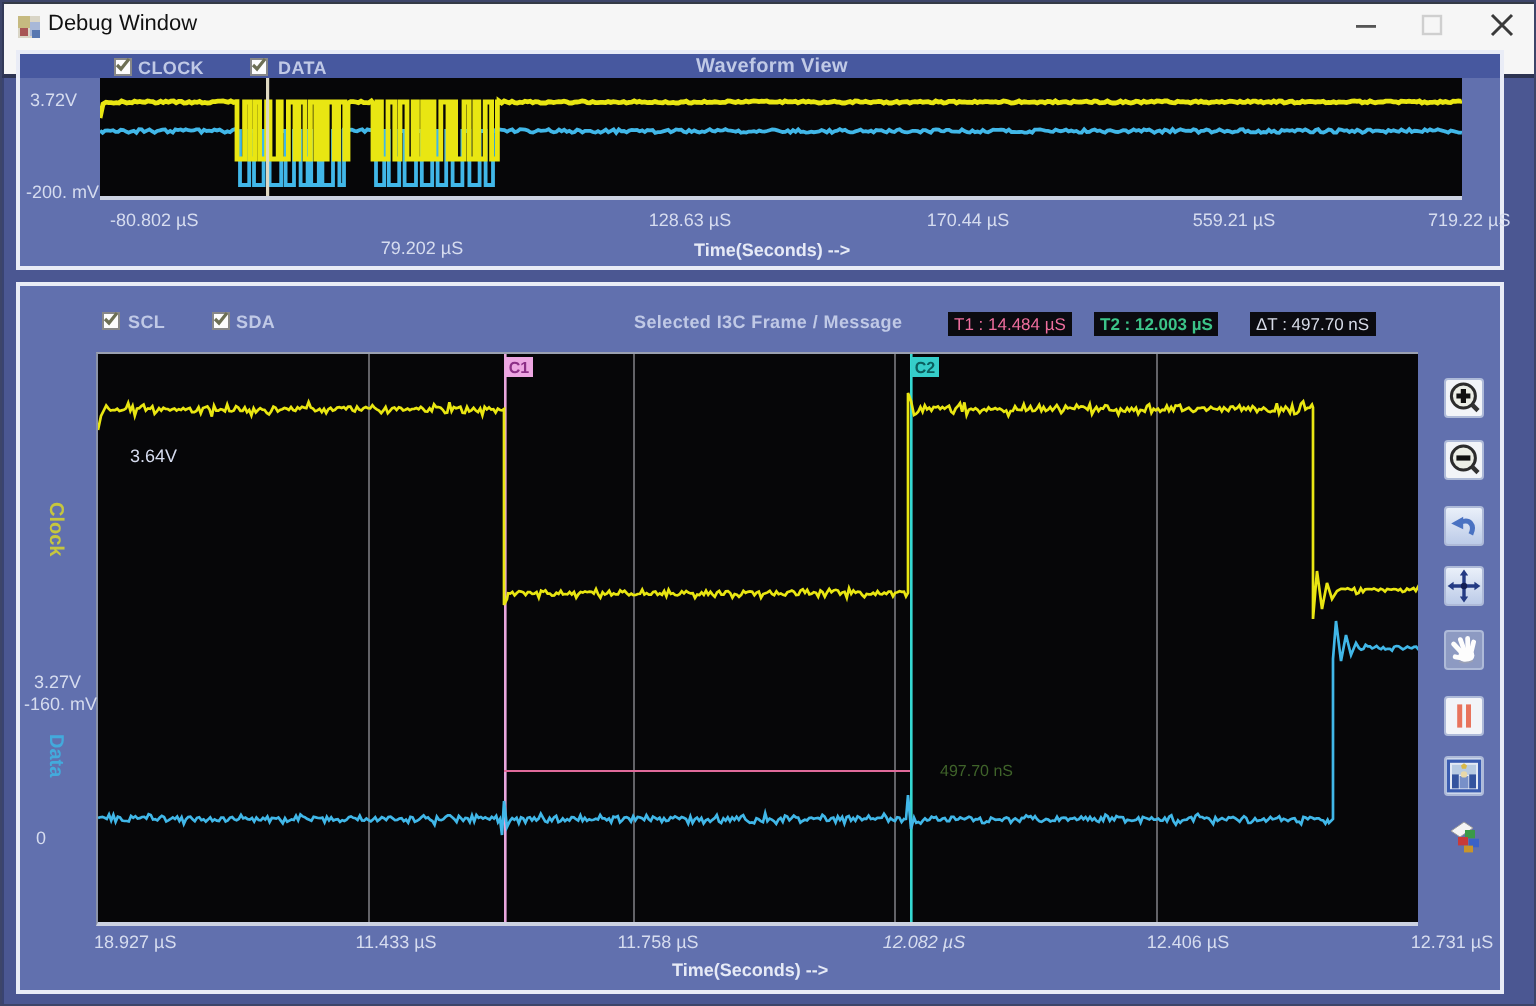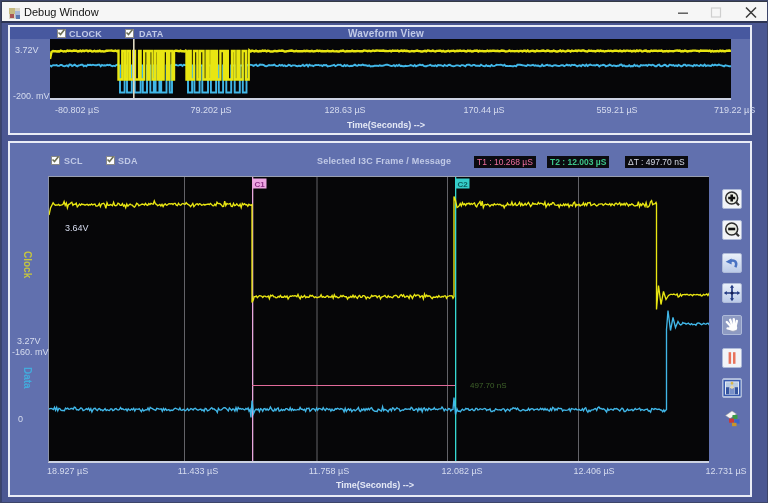--- a/index.html
+++ b/index.html
@@ -1,17 +1,17 @@
 <!DOCTYPE html>
 <html><head><meta charset="utf-8"><style>
 * { margin:0; padding:0; box-sizing:border-box; }
 html,body { width:768px; height:503px; }
 body { font-family:"Liberation Sans", sans-serif; background:#4b5792; overflow:hidden; position:relative; }
 #frame { position:absolute; left:0; top:0; width:768px; height:503px; box-shadow:inset 0 0 0 1px #3d4569, inset 2px 0 0 0 rgba(45,53,92,0.6); pointer-events:none; z-index:50; }
-#titlebar { position:absolute; left:0; top:0; width:768px; height:23px; background:#f6f6f6; border-top:2px solid #343a46; border-left:2px solid #3a4050; border-right:1px solid #9aa0ad; border-bottom:2px solid #2d3452; }
+#titlebar { position:absolute; left:0; top:0; width:768px; height:39px; background:#f6f6f6; border-top:2px solid #343a46; border-left:2px solid #3a4050; border-right:1px solid #9aa0ad; border-bottom:2px solid #2d3452; }
 #title { position:absolute; left:22px; top:4px; font-size:11px; color:#111; }
 #panelT { position:absolute; left:8px; top:25px; width:744px; height:110px; background:#6170ae; border:2px solid #e9ecf6; }
 #panelB { position:absolute; left:8px; top:141px; width:744px; height:356px; background:#6170ae; border:2px solid #e9ecf6; }
 #strip { position:absolute; left:0; top:0; width:740px; height:12px; background:#47589f; }
 #plotT { position:absolute; left:50px; top:39px; background:#060608; border-bottom:2px solid #ccd2e2; }
 #plotB { position:absolute; left:48px; top:176px; background:#060608; border-top:1px solid #9aa0b0; border-left:1px solid #8a92a8; border-bottom:2px solid #ccd2e2; }
 .cb { position:absolute; width:9px; height:9px; background:#fdfdfd; border:1px solid #888; }
 .cb svg { position:absolute; left:-1px; top:-2px; }
 .lbl { color:#c0c9e6; font-size:9px; font-weight:bold; letter-spacing:0.2px; position:absolute; white-space:nowrap; }
 .axlbl { position:absolute; font-size:9px; color:#d6dcef; white-space:nowrap; }
@@ -59,42 +59,42 @@
  </div>
 </div>
 <svg id="plotT" width="681" height="61" xmlns="http://www.w3.org/2000/svg">
 <path d="M0.0,26.3 L1.3,27.4 L2.6,26.3 L3.9,26.2 L5.2,26.4 L6.5,26.1 L7.8,26.9 L9.1,26.9 L10.4,25.9 L11.7,26.0 L13.0,26.8 L14.3,27.3 L15.6,26.8 L16.9,26.4 L18.2,27.4 L19.5,25.6 L20.8,25.7 L22.1,27.0 L23.4,26.3 L24.7,25.7 L26.0,26.6 L27.3,27.4 L28.6,26.5 L29.9,26.2 L31.2,25.8 L32.5,25.7 L33.8,27.2 L35.1,26.5 L36.4,27.3 L37.7,25.7 L39.0,26.0 L40.3,25.7 L41.6,26.3 L42.9,25.7 L44.2,26.1 L45.5,26.3 L46.8,26.2 L48.1,25.7 L49.4,25.7 L50.7,27.3 L52.0,25.9 L53.3,26.5 L54.6,26.3 L55.9,26.6 L57.2,25.8 L58.5,26.2 L59.8,25.8 L61.1,26.6 L62.4,27.3 L63.7,26.7 L65.0,27.1 L66.3,26.0 L67.6,25.6 L68.9,26.6 L70.0,26.5 L70.0,26.5 L70.0,53.5 L74.6,53.5 L74.6,53.5 L74.6,26.5 L77.0,26.5 L77.0,26.5 L77.0,53.5 L81.8,53.5 L81.8,53.5 L81.8,26.5 L84.8,26.5 L84.8,26.5 L84.8,53.5 L90.6,53.5 L90.6,53.5 L90.6,26.5 L92.8,26.5 L92.8,26.5 L92.8,53.5 L97.0,53.5 L97.0,53.5 L97.0,26.5 L100.3,26.5 L100.3,26.5 L100.3,53.5 L103.8,53.5 L103.8,53.5 L103.8,26.5 L105.6,26.5 L105.6,26.5 L105.6,53.5 L109.4,53.5 L109.4,53.5 L109.4,26.5 L111.2,26.5 L111.2,26.5 L111.2,53.5 L116.5,53.5 L116.5,53.5 L116.5,26.5 L119.7,26.5 L119.7,26.5 L119.7,53.5 L122.0,53.5 L122.0,26.5 L122.0,25.8 L123.3,25.7 L124.6,26.0 L125.9,25.8 L127.2,26.4 L128.5,26.6 L129.8,26.0 L131.1,25.7 L132.4,26.9 L133.7,25.7 L135.0,26.0 L136.3,26.1 L137.6,26.3 L138.0,25.8 L138.0,26.5 L138.0,53.5 L142.1,53.5 L142.1,53.5 L142.1,26.5 L144.4,26.5 L144.4,26.5 L144.4,53.5 L149.6,53.5 L149.6,53.5 L149.6,26.5 L152.3,26.5 L152.3,26.5 L152.3,53.5 L158.0,53.5 L158.0,53.5 L158.0,26.5 L160.9,26.5 L160.9,26.5 L160.9,53.5 L166.1,53.5 L166.1,53.5 L166.1,26.5 L168.8,26.5 L168.8,26.5 L168.8,53.5 L173.1,53.5 L173.1,53.5 L173.1,26.5 L176.3,26.5 L176.3,26.5 L176.3,53.5 L181.2,53.5 L181.2,53.5 L181.2,26.5 L184.7,26.5 L184.7,26.5 L184.7,53.5 L189.8,53.5 L189.8,53.5 L189.8,26.5 L192.8,26.5 L192.8,26.5 L192.8,53.5 L196.5,53.5 L196.5,53.5 L196.5,26.5 L197.0,26.5 L197.0,26.5 L197.0,26.3 L198.3,25.8 L199.6,25.7 L200.9,25.9 L202.2,26.1 L203.5,26.8 L204.8,26.1 L206.1,25.7 L207.4,27.0 L208.7,26.6 L210.0,25.6 L211.3,25.7 L212.6,25.8 L213.9,26.2 L215.2,27.1 L216.5,27.3 L217.8,26.7 L219.1,26.0 L220.4,26.4 L221.7,26.3 L223.0,26.2 L224.3,25.6 L225.6,26.7 L226.9,27.1 L228.2,26.9 L229.5,25.8 L230.8,26.6 L232.1,25.9 L233.4,26.9 L234.7,26.4 L236.0,27.3 L237.3,27.0 L238.6,25.8 L239.9,26.2 L241.2,27.2 L242.5,26.4 L243.8,26.4 L245.1,26.4 L246.4,27.0 L247.7,27.3 L249.0,26.6 L250.3,27.3 L251.6,26.7 L252.9,25.8 L254.2,27.1 L255.5,26.4 L256.8,25.7 L258.1,27.4 L259.4,25.7 L260.7,26.6 L262.0,26.5 L263.3,27.2 L264.6,26.3 L265.9,26.0 L267.2,26.1 L268.5,26.0 L269.8,26.6 L271.1,26.2 L272.4,27.0 L273.7,26.0 L275.0,26.2 L276.3,26.0 L277.6,27.4 L278.9,27.1 L280.2,27.1 L281.5,26.7 L282.8,26.3 L284.1,25.9 L285.4,27.1 L286.7,26.5 L288.0,25.7 L289.3,25.9 L290.6,25.8 L291.9,26.9 L293.2,27.2 L294.5,26.0 L295.8,27.0 L297.1,26.2 L298.4,26.8 L299.7,27.2 L301.0,26.7 L302.3,27.0 L303.6,26.3 L304.9,25.6 L306.2,26.5 L307.5,26.7 L308.8,25.9 L310.1,26.3 L311.4,26.2 L312.7,25.6 L314.0,26.2 L315.3,26.3 L316.6,26.5 L317.9,26.9 L319.2,26.3 L320.5,27.4 L321.8,27.1 L323.1,27.3 L324.4,26.8 L325.7,26.8 L327.0,26.6 L328.3,27.0 L329.6,26.3 L330.9,26.7 L332.2,26.8 L333.5,26.5 L334.8,26.1 L336.1,25.7 L337.4,25.8 L338.7,26.2 L340.0,26.6 L341.3,27.0 L342.6,26.9 L343.9,26.2 L345.2,27.3 L346.5,26.1 L347.8,26.9 L349.1,25.7 L350.4,27.0 L351.7,26.8 L353.0,27.3 L354.3,27.2 L355.6,26.8 L356.9,27.1 L358.2,26.9 L359.5,26.7 L360.8,26.0 L362.1,26.5 L363.4,27.2 L364.7,26.0 L366.0,27.4 L367.3,26.6 L368.6,26.3 L369.9,25.6 L371.2,26.3 L372.5,25.9 L373.8,26.8 L375.1,27.2 L376.4,27.2 L377.7,26.7 L379.0,26.3 L380.3,25.8 L381.6,26.8 L382.9,26.6 L384.2,26.9 L385.5,26.3 L386.8,27.2 L388.1,26.0 L389.4,26.2 L390.7,26.1 L392.0,26.7 L393.3,27.2 L394.6,25.9 L395.9,26.7 L397.2,27.0 L398.5,26.0 L399.8,25.7 L401.1,26.6 L402.4,27.1 L403.7,27.2 L405.0,26.9 L406.3,26.4 L407.6,26.4 L408.9,26.6 L410.2,27.2 L411.5,26.1 L412.8,26.1 L414.1,26.7 L415.4,27.3 L416.7,25.9 L418.0,25.7 L419.3,25.8 L420.6,26.6 L421.9,26.7 L423.2,25.9 L424.5,25.9 L425.8,26.7 L427.1,26.8 L428.4,26.8 L429.7,26.9 L431.0,25.7 L432.3,26.5 L433.6,27.1 L434.9,27.3 L436.2,26.2 L437.5,27.1 L438.8,26.8 L440.1,27.3 L441.4,26.0 L442.7,26.9 L444.0,27.1 L445.3,26.5 L446.6,25.8 L447.9,25.9 L449.2,25.9 L450.5,25.8 L451.8,25.9 L453.1,26.7 L454.4,25.8 L455.7,27.0 L457.0,26.9 L458.3,27.1 L459.6,27.0 L460.9,26.9 L462.2,27.3 L463.5,27.3 L464.8,26.7 L466.1,27.3 L467.4,25.8 L468.7,25.8 L470.0,25.7 L471.3,26.0 L472.6,26.3 L473.9,26.4 L475.2,26.8 L476.5,26.9 L477.8,25.8 L479.1,26.3 L480.4,26.6 L481.7,26.3 L483.0,25.8 L484.3,26.7 L485.6,26.3 L486.9,26.8 L488.2,26.5 L489.5,27.3 L490.8,27.3 L492.1,25.7 L493.4,27.0 L494.7,26.9 L496.0,26.1 L497.3,25.8 L498.6,26.5 L499.9,26.2 L501.2,26.9 L502.5,27.3 L503.8,26.3 L505.1,26.1 L506.4,26.5 L507.7,26.9 L509.0,27.0 L510.3,26.6 L511.6,26.1 L512.9,26.2 L514.2,27.1 L515.5,26.5 L516.8,25.7 L518.1,26.4 L519.4,26.0 L520.7,26.8 L522.0,25.7 L523.3,26.1 L524.6,25.8 L525.9,26.5 L527.2,27.4 L528.5,26.6 L529.8,26.3 L531.1,27.3 L532.4,25.8 L533.7,26.2 L535.0,27.1 L536.3,25.6 L537.6,27.0 L538.9,26.2 L540.2,25.6 L541.5,26.1 L542.8,26.4 L544.1,26.3 L545.4,26.5 L546.7,25.7 L548.0,26.0 L549.3,27.4 L550.6,26.4 L551.9,26.4 L553.2,25.8 L554.5,26.1 L555.8,27.3 L557.1,26.8 L558.4,26.5 L559.7,25.7 L561.0,26.3 L562.3,27.0 L563.6,26.4 L564.9,26.7 L566.2,27.2 L567.5,26.8 L568.8,26.7 L570.1,25.7 L571.4,25.6 L572.7,27.0 L574.0,26.3 L575.3,27.2 L576.6,27.1 L577.9,27.2 L579.2,26.3 L580.5,27.4 L581.8,27.0 L583.1,27.2 L584.4,25.9 L585.7,27.0 L587.0,26.4 L588.3,27.3 L589.6,27.4 L590.9,26.0 L592.2,26.4 L593.5,26.1 L594.8,26.4 L596.1,26.1 L597.4,26.8 L598.7,25.8 L600.0,25.9 L601.3,26.4 L602.6,25.7 L603.9,26.3 L605.2,27.2 L606.5,27.2 L607.8,26.0 L609.1,25.6 L610.4,27.1 L611.7,27.3 L613.0,26.7 L614.3,25.8 L615.6,26.0 L616.9,27.3 L618.2,27.3 L619.5,25.7 L620.8,25.9 L622.1,26.4 L623.4,26.1 L624.7,27.0 L626.0,26.3 L627.3,27.0 L628.6,25.9 L629.9,26.5 L631.2,27.4 L632.5,26.9 L633.8,25.8 L635.1,25.8 L636.4,26.8 L637.7,26.3 L639.0,26.3 L640.3,26.5 L641.6,26.6 L642.9,27.3 L644.2,26.0 L645.5,26.6 L646.8,26.1 L648.1,26.6 L649.4,26.9 L650.7,25.8 L652.0,26.5 L653.3,26.9 L654.6,25.6 L655.9,27.0 L657.2,26.4 L658.5,26.5 L659.8,26.7 L661.1,27.0 L662.4,25.7 L663.7,26.5 L665.0,25.7 L666.3,26.3 L667.6,26.2 L668.9,25.6 L670.2,26.1 L671.5,26.4 L672.8,26.8 L674.1,27.3 L675.4,26.3 L676.7,26.6 L678.0,26.9 L679.3,27.3 L680.6,27.3 L681.0,27.4" fill="none" stroke="#41b7e8" stroke-width="1.9"></path>
 <path d="M0.0,20.0 L1.5,13.0 L3.0,12.1 L4.3,12.3 L5.6,12.3 L6.9,12.5 L8.2,12.3 L9.5,12.5 L10.8,11.5 L12.1,12.0 L13.4,12.5 L14.7,12.2 L16.0,12.4 L17.3,11.6 L18.6,12.0 L19.9,11.7 L21.2,12.0 L22.5,12.1 L23.8,11.5 L25.1,11.7 L26.4,11.8 L27.7,12.5 L29.0,12.3 L30.3,11.6 L31.6,12.3 L32.9,11.6 L34.2,12.1 L35.5,11.6 L36.8,11.5 L38.1,12.4 L39.4,11.7 L40.7,11.7 L42.0,12.5 L43.3,12.4 L44.6,11.8 L45.9,12.5 L47.2,12.0 L48.5,12.2 L49.8,11.7 L51.1,12.5 L52.4,12.2 L53.7,12.5 L55.0,12.4 L56.3,11.8 L57.6,11.8 L58.9,11.6 L60.2,11.6 L61.5,11.5 L62.8,11.8 L64.1,12.1 L65.4,11.5 L66.7,12.2 L68.0,11.8 L68.5,11.8 L68.5,12.0 L68.5,40.5 L72.3,40.5 L72.3,40.5 L72.3,12.0 L74.8,12.0 L74.8,12.0 L74.8,40.5 L77.3,40.5 L77.3,40.5 L77.3,12.0 L79.8,12.0 L79.8,12.0 L79.8,40.5 L83.3,40.5 L83.3,40.5 L83.3,12.0 L85.0,12.0 L85.0,12.0 L85.0,40.5 L89.1,40.5 L89.1,40.5 L89.1,12.0 L90.6,12.0 L90.6,12.0 L90.6,40.5 L94.2,40.5 L94.2,40.5 L94.2,12.0 L97.5,12.0 L97.5,12.0 L97.5,40.5 L99.4,40.5 L99.4,40.5 L99.4,12.0 L102.5,12.0 L102.5,12.0 L102.5,40.5 L105.2,40.5 L105.2,40.5 L105.2,12.0 L107.9,12.0 L107.9,12.0 L107.9,40.5 L109.7,40.5 L109.7,40.5 L109.7,12.0 L111.3,12.0 L111.3,12.0 L111.3,40.5 L113.6,40.5 L113.6,40.5 L113.6,12.0 L117.1,12.0 L117.1,12.0 L117.1,40.5 L119.3,40.5 L119.3,40.5 L119.3,12.0 L122.4,12.0 L122.4,12.0 L122.4,40.5 L124.0,40.5 L124.0,12.0 L124.0,12.5 L125.3,11.8 L126.6,11.8 L127.9,12.0 L129.2,12.3 L130.5,11.6 L131.8,12.3 L133.1,12.3 L134.4,12.4 L135.7,11.5 L136.5,12.5 L136.5,12.0 L136.5,40.5 L138.5,40.5 L138.5,40.5 L138.5,12.0 L140.7,12.0 L140.7,12.0 L140.7,40.5 L144.0,40.5 L144.0,40.5 L144.0,12.0 L147.4,12.0 L147.4,12.0 L147.4,40.5 L150.0,40.5 L150.0,40.5 L150.0,12.0 L153.5,12.0 L153.5,12.0 L153.5,40.5 L156.6,40.5 L156.6,40.5 L156.6,12.0 L158.7,12.0 L158.7,12.0 L158.7,40.5 L161.3,40.5 L161.3,40.5 L161.3,12.0 L163.2,12.0 L163.2,12.0 L163.2,40.5 L165.2,40.5 L165.2,40.5 L165.2,12.0 L167.0,12.0 L167.0,12.0 L167.0,40.5 L170.4,40.5 L170.4,40.5 L170.4,12.0 L174.0,12.0 L174.0,12.0 L174.0,40.5 L176.2,40.5 L176.2,40.5 L176.2,12.0 L177.8,12.0 L177.8,12.0 L177.8,40.5 L182.0,40.5 L182.0,40.5 L182.0,12.0 L184.6,12.0 L184.6,12.0 L184.6,40.5 L187.4,40.5 L187.4,40.5 L187.4,12.0 L189.4,12.0 L189.4,12.0 L189.4,40.5 L192.6,40.5 L192.6,40.5 L192.6,12.0 L195.8,12.0 L195.8,12.0 L195.8,40.5 L198.7,40.5 L198.7,40.5 L198.7,12.0 L199.5,12.0 L199.5,12.0 L199.5,11.5 L200.8,12.5 L202.1,11.5 L203.4,12.0 L204.7,12.4 L206.0,11.6 L207.3,12.3 L208.6,12.5 L209.9,12.1 L211.2,12.3 L212.5,11.6 L213.8,11.9 L215.1,11.6 L216.4,12.4 L217.7,11.8 L219.0,11.9 L220.3,12.5 L221.6,12.4 L222.9,12.5 L224.2,11.9 L225.5,12.0 L226.8,12.3 L228.1,12.0 L229.4,11.8 L230.7,11.9 L232.0,11.6 L233.3,11.9 L234.6,12.5 L235.9,12.5 L237.2,12.1 L238.5,12.0 L239.8,11.8 L241.1,11.5 L242.4,11.7 L243.7,12.3 L245.0,12.4 L246.3,11.8 L247.6,12.3 L248.9,12.3 L250.2,12.2 L251.5,12.2 L252.8,12.3 L254.1,11.8 L255.4,12.2 L256.7,11.8 L258.0,12.0 L259.3,12.3 L260.6,12.2 L261.9,11.8 L263.2,12.5 L264.5,12.2 L265.8,12.1 L267.1,11.5 L268.4,12.1 L269.7,11.7 L271.0,12.2 L272.3,12.0 L273.6,12.3 L274.9,12.2 L276.2,12.3 L277.5,11.8 L278.8,12.2 L280.1,12.3 L281.4,12.4 L282.7,11.8 L284.0,12.4 L285.3,12.4 L286.6,12.2 L287.9,12.5 L289.2,12.5 L290.5,12.0 L291.8,12.0 L293.1,11.6 L294.4,12.4 L295.7,12.5 L297.0,12.0 L298.3,12.2 L299.6,12.2 L300.9,12.3 L302.2,11.6 L303.5,12.3 L304.8,12.1 L306.1,12.2 L307.4,11.9 L308.7,12.1 L310.0,12.3 L311.3,12.2 L312.6,12.2 L313.9,11.5 L315.2,11.6 L316.5,11.9 L317.8,12.2 L319.1,11.7 L320.4,12.2 L321.7,12.1 L323.0,11.5 L324.3,12.0 L325.6,11.7 L326.9,11.5 L328.2,11.6 L329.5,11.8 L330.8,11.6 L332.1,11.7 L333.4,11.5 L334.7,12.0 L336.0,11.9 L337.3,12.1 L338.6,12.1 L339.9,11.7 L341.2,12.4 L342.5,11.5 L343.8,11.9 L345.1,11.8 L346.4,11.9 L347.7,11.6 L349.0,12.4 L350.3,11.9 L351.6,11.5 L352.9,12.1 L354.2,11.6 L355.5,12.0 L356.8,11.8 L358.1,12.1 L359.4,12.5 L360.7,12.4 L362.0,11.9 L363.3,12.3 L364.6,12.2 L365.9,11.9 L367.2,11.6 L368.5,12.1 L369.8,12.1 L371.1,12.5 L372.4,12.5 L373.7,12.1 L375.0,11.8 L376.3,12.4 L377.6,11.5 L378.9,11.6 L380.2,12.1 L381.5,12.1 L382.8,11.6 L384.1,12.1 L385.4,12.4 L386.7,11.9 L388.0,11.9 L389.3,11.7 L390.6,11.8 L391.9,12.5 L393.2,11.9 L394.5,12.5 L395.8,12.5 L397.1,12.1 L398.4,11.7 L399.7,12.5 L401.0,12.0 L402.3,11.9 L403.6,11.8 L404.9,12.5 L406.2,12.0 L407.5,11.8 L408.8,12.0 L410.1,11.6 L411.4,12.1 L412.7,11.9 L414.0,11.8 L415.3,12.3 L416.6,12.4 L417.9,11.5 L419.2,12.0 L420.5,11.8 L421.8,12.5 L423.1,12.3 L424.4,11.7 L425.7,11.7 L427.0,11.6 L428.3,12.5 L429.6,11.8 L430.9,12.1 L432.2,12.0 L433.5,12.2 L434.8,12.1 L436.1,12.3 L437.4,11.6 L438.7,12.3 L440.0,11.8 L441.3,12.0 L442.6,11.8 L443.9,11.8 L445.2,12.0 L446.5,12.0 L447.8,11.8 L449.1,12.3 L450.4,12.1 L451.7,11.5 L453.0,11.7 L454.3,12.0 L455.6,12.5 L456.9,12.4 L458.2,12.1 L459.5,11.5 L460.8,12.3 L462.1,11.9 L463.4,12.1 L464.7,12.2 L466.0,12.1 L467.3,12.0 L468.6,12.5 L469.9,11.9 L471.2,11.9 L472.5,12.4 L473.8,11.7 L475.1,11.8 L476.4,12.4 L477.7,11.5 L479.0,12.4 L480.3,12.2 L481.6,11.9 L482.9,11.8 L484.2,12.3 L485.5,12.5 L486.8,11.6 L488.1,12.0 L489.4,12.1 L490.7,12.0 L492.0,11.8 L493.3,11.6 L494.6,12.1 L495.9,12.3 L497.2,11.5 L498.5,11.7 L499.8,12.4 L501.1,12.3 L502.4,12.2 L503.7,11.5 L505.0,12.2 L506.3,12.5 L507.6,12.5 L508.9,12.2 L510.2,11.5 L511.5,12.4 L512.8,11.7 L514.1,12.2 L515.4,12.5 L516.7,12.2 L518.0,11.6 L519.3,11.8 L520.6,12.5 L521.9,11.6 L523.2,12.1 L524.5,11.9 L525.8,11.6 L527.1,12.1 L528.4,11.5 L529.7,11.6 L531.0,11.9 L532.3,11.5 L533.6,11.5 L534.9,12.1 L536.2,12.3 L537.5,12.4 L538.8,11.6 L540.1,11.9 L541.4,11.8 L542.7,12.1 L544.0,12.0 L545.3,12.5 L546.6,11.9 L547.9,11.5 L549.2,12.2 L550.5,11.6 L551.8,12.1 L553.1,12.0 L554.4,12.5 L555.7,12.1 L557.0,12.1 L558.3,11.7 L559.6,12.1 L560.9,11.7 L562.2,12.3 L563.5,12.0 L564.8,11.6 L566.1,11.7 L567.4,11.9 L568.7,12.3 L570.0,11.6 L571.3,12.2 L572.6,12.2 L573.9,11.5 L575.2,12.2 L576.5,11.6 L577.8,11.6 L579.1,12.1 L580.4,11.7 L581.7,12.4 L583.0,12.0 L584.3,11.8 L585.6,12.3 L586.9,11.5 L588.2,12.2 L589.5,11.5 L590.8,11.6 L592.1,12.5 L593.4,12.2 L594.7,11.7 L596.0,11.6 L597.3,12.5 L598.6,12.2 L599.9,12.4 L601.2,11.6 L602.5,12.1 L603.8,11.8 L605.1,11.7 L606.4,11.8 L607.7,12.1 L609.0,11.8 L610.3,11.9 L611.6,11.6 L612.9,12.4 L614.2,12.2 L615.5,12.3 L616.8,11.9 L618.1,12.4 L619.4,12.0 L620.7,12.1 L622.0,12.1 L623.3,12.3 L624.6,11.9 L625.9,11.6 L627.2,11.5 L628.5,11.7 L629.8,11.5 L631.1,12.4 L632.4,12.0 L633.7,12.3 L635.0,11.5 L636.3,12.0 L637.6,12.4 L638.9,12.1 L640.2,11.9 L641.5,12.0 L642.8,11.6 L644.1,11.6 L645.4,11.6 L646.7,11.9 L648.0,11.9 L649.3,12.4 L650.6,11.6 L651.9,11.7 L653.2,11.8 L654.5,11.6 L655.8,11.8 L657.1,11.7 L658.4,12.0 L659.7,11.5 L661.0,12.5 L662.3,11.9 L663.6,12.5 L664.9,12.2 L666.2,12.2 L667.5,12.0 L668.8,12.5 L670.1,11.6 L671.4,12.2 L672.7,11.8 L674.0,12.2 L675.3,12.3 L676.6,11.6 L677.9,11.7 L679.2,11.5 L680.5,11.7 L681.0,11.5" fill="none" stroke="#e9e612" stroke-width="2.4"></path>
 <rect x="83" y="0" width="1.6" height="61" fill="#ded8c2"></rect>
 </svg>
 <div class="axlbl" style="left:15px;top:45px;">3.72V</div>
 <div class="axlbl" style="left:13px;top:91px;">-200. mV</div>
 <div class="axlbl" style="left:55px;top:105px;">-80.802 µS</div>
-<div class="axlbl axlblc" style="left:211px;top:105px;">79.202 µS</div>
+<div class="axlbl axlblc" style="left:211px;top:119px;">79.202 µS</div>
 <div class="axlbl axlblc" style="left:345px;top:105px;">128.63 µS</div>
 <div class="axlbl axlblc" style="left:484px;top:105px;">170.44 µS</div>
 <div class="axlbl axlblc" style="left:617px;top:105px;">559.21 µS</div>
 <div class="axlbl" style="left:714px;top:105px;">719.22 µS</div>
 <div class="axlbl" style="left:347px;top:120px;color:#e6eaf6;font-weight:bold;">Time(Seconds) --&gt;</div>
 
 <div id="panelB">
  <div class="cb" style="left:41px;top:13px;">
       <svg width="9" height="9" viewBox="0 0 9 9">
         <path d="M1.5 4.5 L3.5 6.5 L7.5 1.5" stroke="#6e7055" stroke-width="1.6" fill="none"></path>
       </svg>
     </div>
  <div class="lbl" style="left:54px;top:13px;">SCL</div>
  <div class="cb" style="left:96px;top:13px;">
       <svg width="9" height="9" viewBox="0 0 9 9">
         <path d="M1.5 4.5 L3.5 6.5 L7.5 1.5" stroke="#6e7055" stroke-width="1.6" fill="none"></path>
       </svg>
     </div>
  <div class="lbl" style="left:108px;top:13px;">SDA</div>
  <div class="lbl" style="left:307px;top:13px;">Selected I3C Frame / Message</div>
- <div class="badge" style="left:464px;color:#ef6e9e;">T1 : 10.268 µS</div>
+ <div class="badge" style="left:464px;color:#ef6e9e;">T1 : 14.484 µS</div>
  <div class="badge" style="left:537px;color:#3cc489;font-weight:bold;">T2 : 12.003 µS</div>
  <div class="badge" style="left:615px;color:#d8dce8;">ΔT : 497.70 nS</div>
 
  <div class="tbtn" style="top:46px;"><svg width="18" height="18" viewBox="0 0 18 18">
         <circle cx="8.7" cy="8" r="6" fill="#eceee6" stroke="#2c2c2c" stroke-width="1.5"></circle>
         <path d="M8.7 4.5 L8.7 11.5 M5.2 8 L12.2 8" stroke="#111" stroke-width="2.6"></path>
         <path d="M13 12.3 L16 15.3" stroke="#333" stroke-width="2.2"></path>
       </svg></div>
  <div class="tbtn" style="top:77px;"><svg width="18" height="18" viewBox="0 0 18 18">
         <circle cx="8.7" cy="8" r="6" fill="#eceee6" stroke="#2c2c2c" stroke-width="1.5"></circle>
@@ -161,15 +161,15 @@
 <div class="axlbl" style="left:17px;top:223px;margin-left:48px;">3.64V</div>
 <div class="axlbl" style="left:22px;top:251px;color:#c6c63e;writing-mode:vertical-rl;font-size:10px;font-weight:bold;">Clock</div>
 <div class="axlbl" style="left:12px;top:307px;margin-top:40px;">-160. mV</div>
 <div class="axlbl" style="left:17px;top:336px;">3.27V</div>
 <div class="axlbl" style="left:22px;top:367px;color:#43aadc;writing-mode:vertical-rl;font-size:10px;font-weight:bold;">Data</div>
 <div class="axlbl" style="left:18px;top:414px;">0</div>
 
 <div class="axlbl" style="left:47px;top:466px;">18.927 µS</div>
 <div class="axlbl axlblc" style="left:198px;top:466px;">11.433 µS</div>
 <div class="axlbl axlblc" style="left:329px;top:466px;">11.758 µS</div>
-<div class="axlbl axlblc" style="left:462px;top:466px;">12.082 µS</div>
+<div class="axlbl axlblc" style="left:462px;top:466px;font-style:italic;">12.082 µS</div>
 <div class="axlbl axlblc" style="left:594px;top:466px;">12.406 µS</div>
 <div class="axlbl axlblc" style="left:726px;top:466px;">12.731 µS</div>
 <div class="axlbl" style="left:336px;top:480px;color:#e6eaf6;font-weight:bold;">Time(Seconds) --&gt;</div>
 </body></html>

